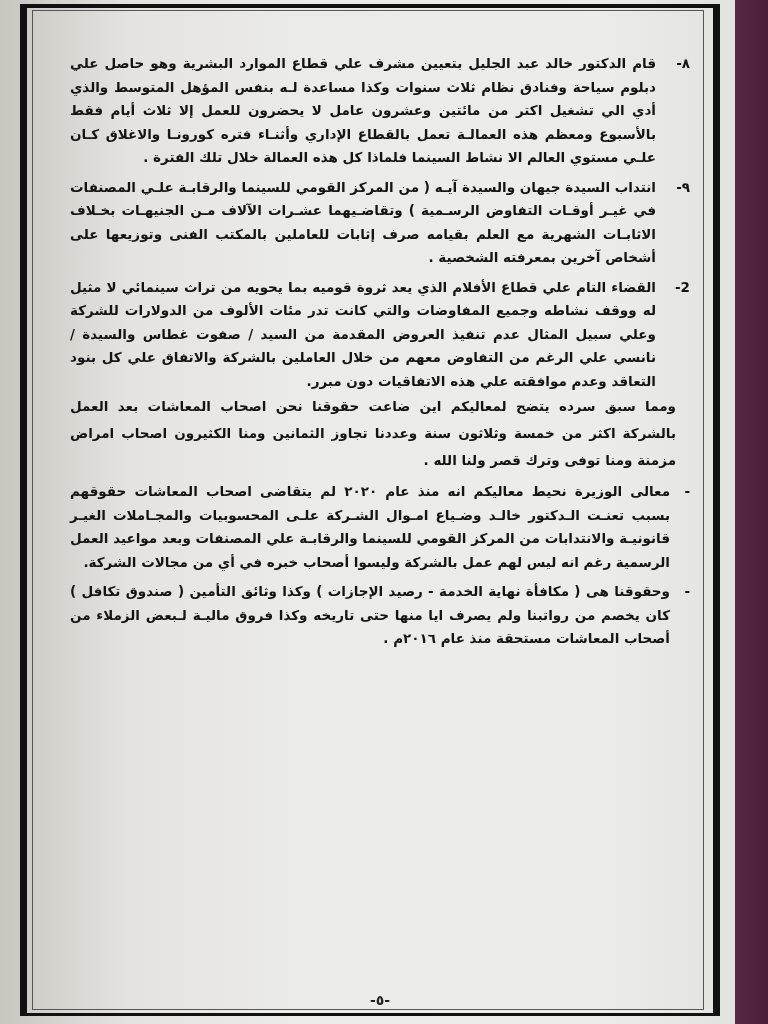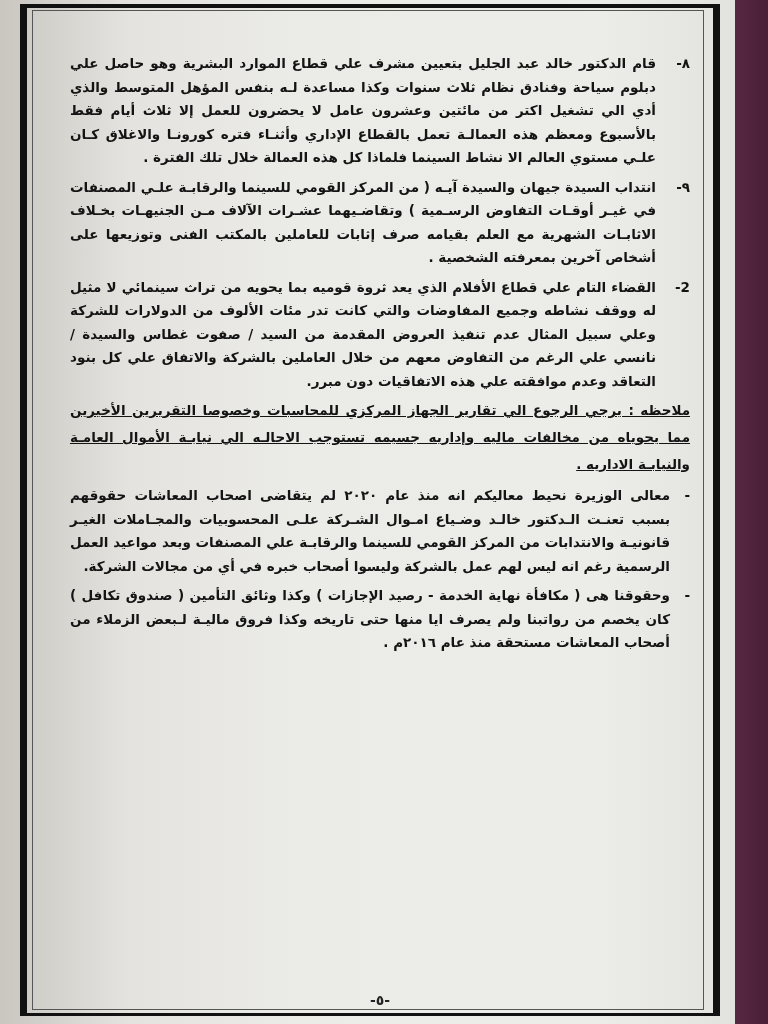--- a/index.html
+++ b/index.html
@@ -66,23 +66,23 @@
       <span class="num">٩-</span>
       <span>انتداب السيدة جيهان والسيدة آيـه ( من المركز القومي للسينما والرقابـة علـي المصنفات في غيـر أوقـات التفاوض الرسـمية ) وتقاضـيهما عشـرات الآلاف مـن الجنيهـات بخـلاف الاثابـات الشهرية مع العلم بقيامه صرف إثابات للعاملين بالمكتب الفنى وتوزيعها على أشخاص آخرين بمعرفته الشخصية .</span>
     </div>
     <div class="gap"></div>
 
     <div class="para item">
       <span class="num">2-</span>
       <span>القضاء التام علي قطاع الأفلام الذي يعد ثروة قوميه بما يحويه من تراث سينمائي لا مثيل له ووقف نشاطه وجميع المفاوضات والتي كانت تدر مئات الألوف من الدولارات للشركة وعلي سبيل المثال عدم تنفيذ العروض المقدمة من السيد / صفوت غطاس والسيدة / نانسي علي الرغم من التفاوض معهم من خلال العاملين بالشركة والاتفاق علي كل بنود التعاقد وعدم موافقته علي هذه الاتفاقيات دون مبرر.</span>
     </div>
 
-    <div class="para note">ملاحظه : يرجي الرجوع الي تقارير الجهاز المركزي للمحاسبات وخصوصا التقريرين الأخيرين مما يحوياه من مخالفات ماليه وإداريه جسيمه تستوجب الاحالـه الي نيابـة الأموال العامـة والنيابـة الاداريه .</div>
 
 
+    <div class="para body-para">ومما سبق سرده يتضح لمعاليكم اين ضاعت حقوقنا نحن اصحاب المعاشات بعد العمل بالشركة اكثر من خمسة وثلاثون سنة وعددنا تجاوز الثمانين ومنا الكثيرون اصحاب امراض مزمنة ومنا توفى وترك قصر ولنا الله .</div>
     <div class="gap"></div>
 
     <div class="para dash-item">
       <span class="num">-</span>
       <span>معالى الوزيرة نحيط معاليكم انه منذ عام ٢٠٢٠ لم يتقاضى اصحاب المعاشات حقوقهم بسبب تعنـت الـدكتور خالـد وضـياع امـوال الشـركة علـى المحسوبيات والمجـاملات الغيـر قانونيـة والانتدابات من المركز القومي للسينما والرقابـة علي المصنفات وبعد مواعيد العمل الرسمية رغم انه ليس لهم عمل بالشركة وليسوا أصحاب خبره في أي من مجالات الشركة.</span>
     </div>
     <div class="gap"></div>
 
     <div class="para dash-item">
       <span class="num">-</span>

